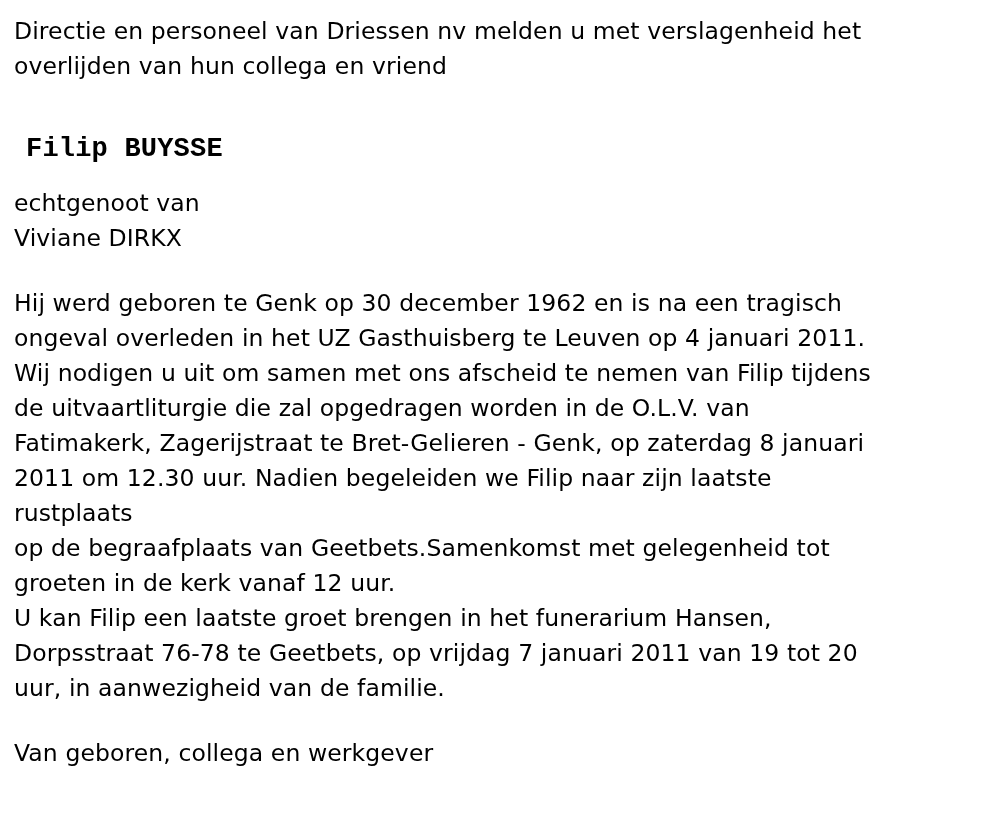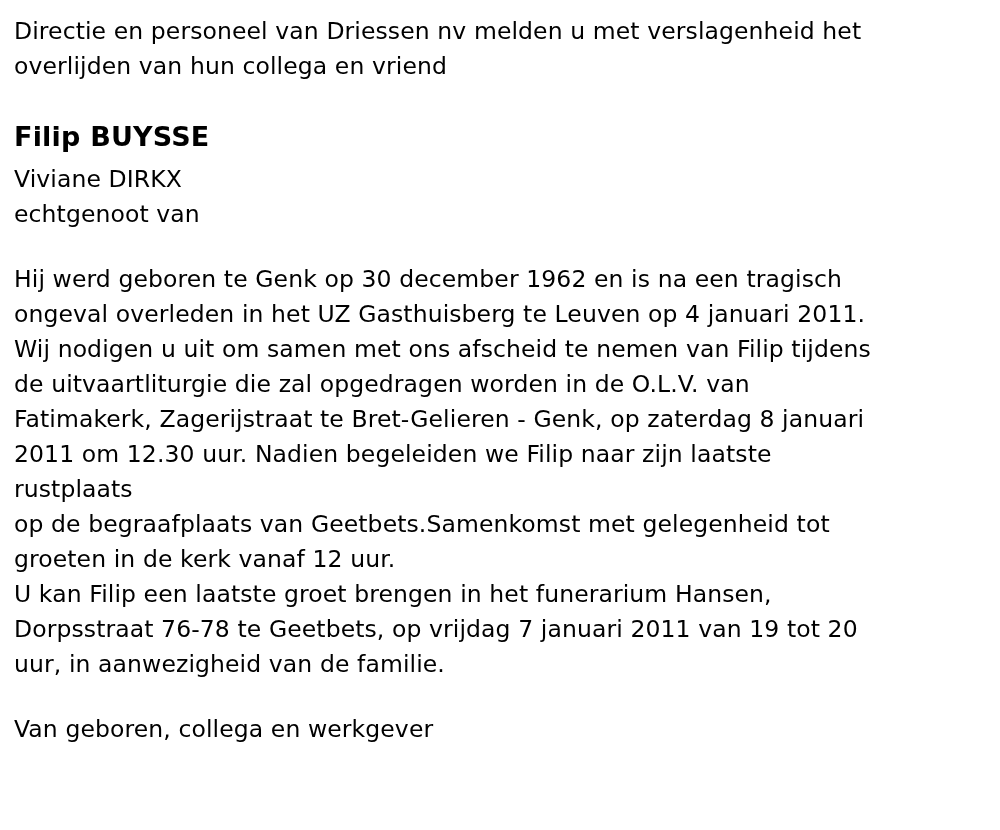--- a/index.html
+++ b/index.html
@@ -25,45 +25,46 @@
     font-size: 23.5px;
     line-height: 35px;
     letter-spacing: 0.1px;
     white-space: pre-wrap;
     margin: 0;
   }
   .name {
     font-size: 27px;
     font-weight: bold;
     line-height: 34px;
-    margin: 0;
+    margin: 12px;
     letter-spacing: 0.2px;
+    font-family: Liberation Mono, monospace;
   }
   .spacer-lg { height: 36px; }
   .spacer-md { height: 30px; }
   .spacer-sm { height: 8px; }
   .block { margin: 0; }
 </style>
 </head>
 <body>
 
 <div class="page">
 
   <p class="para block">Directie en personeel van Driessen nv melden u met verslagenheid het
 overlijden van hun collega en vriend</p>
 
   <div class="spacer-lg"></div>
 
   <h1 class="name">Filip BUYSSE</h1>
 
   <div class="spacer-sm"></div>
 
+  <p class="para block">echtgenoot van</p>
+
   <p class="para block">Viviane DIRKX</p>
-
-  <p class="para block">echtgenoot van</p>
 
   <div class="spacer-md"></div>
 
   <p class="para block">Hij werd geboren te Genk op 30 december 1962 en is na een tragisch
 ongeval overleden in het UZ Gasthuisberg te Leuven op 4 januari 2011.
 Wij nodigen u uit om samen met ons afscheid te nemen van Filip tijdens
 de uitvaartliturgie die zal opgedragen worden in de O.L.V. van
 Fatimakerk, Zagerijstraat te Bret-Gelieren - Genk, op zaterdag 8 januari
 2011 om 12.30 uur. Nadien begeleiden we Filip naar zijn laatste rustplaats
 op de begraafplaats van Geetbets.Samenkomst met gelegenheid tot

